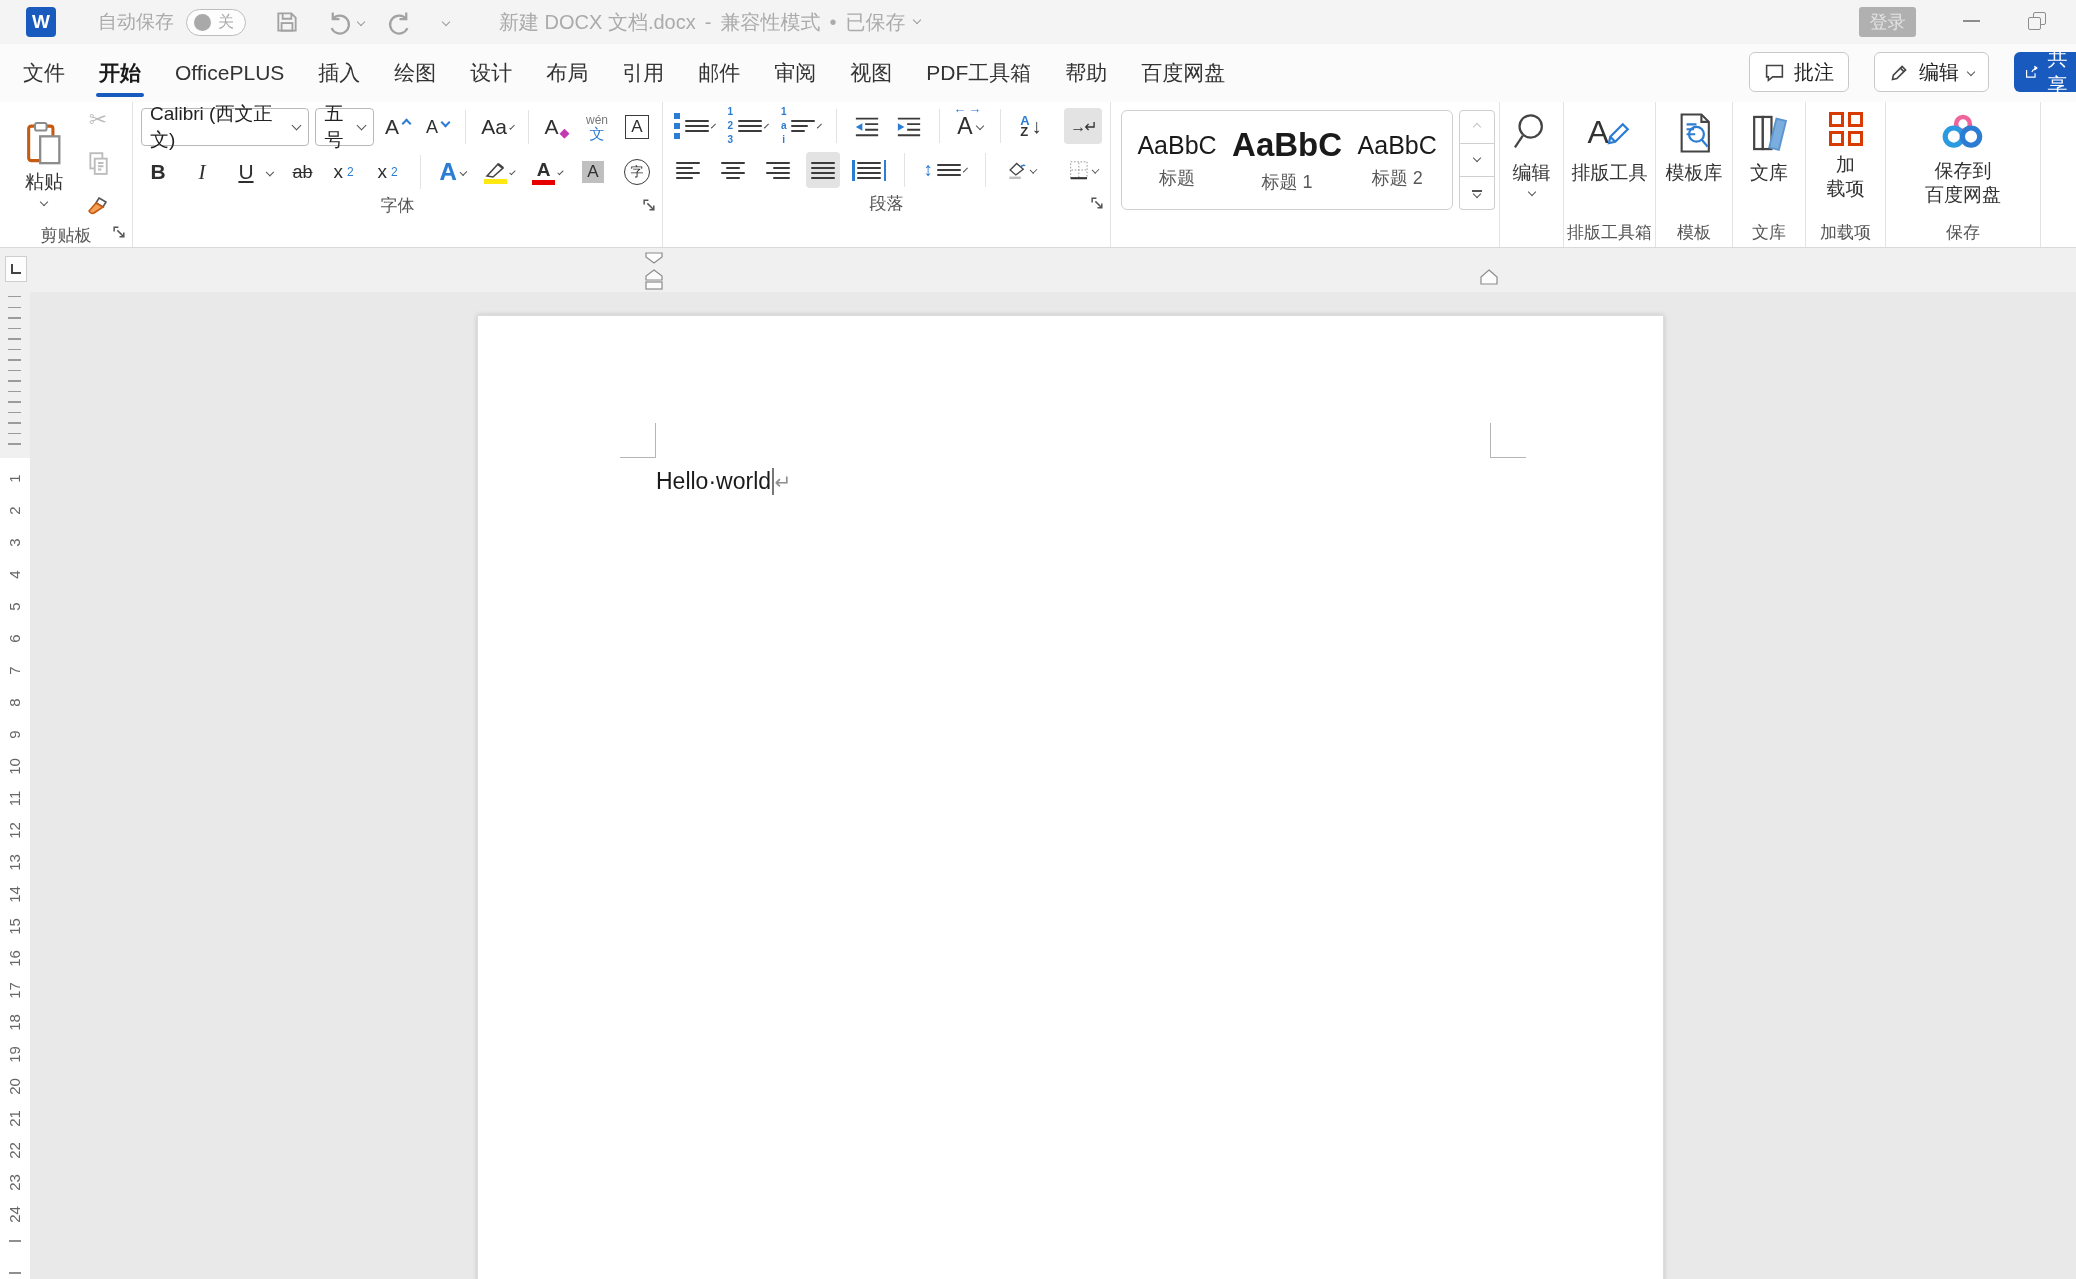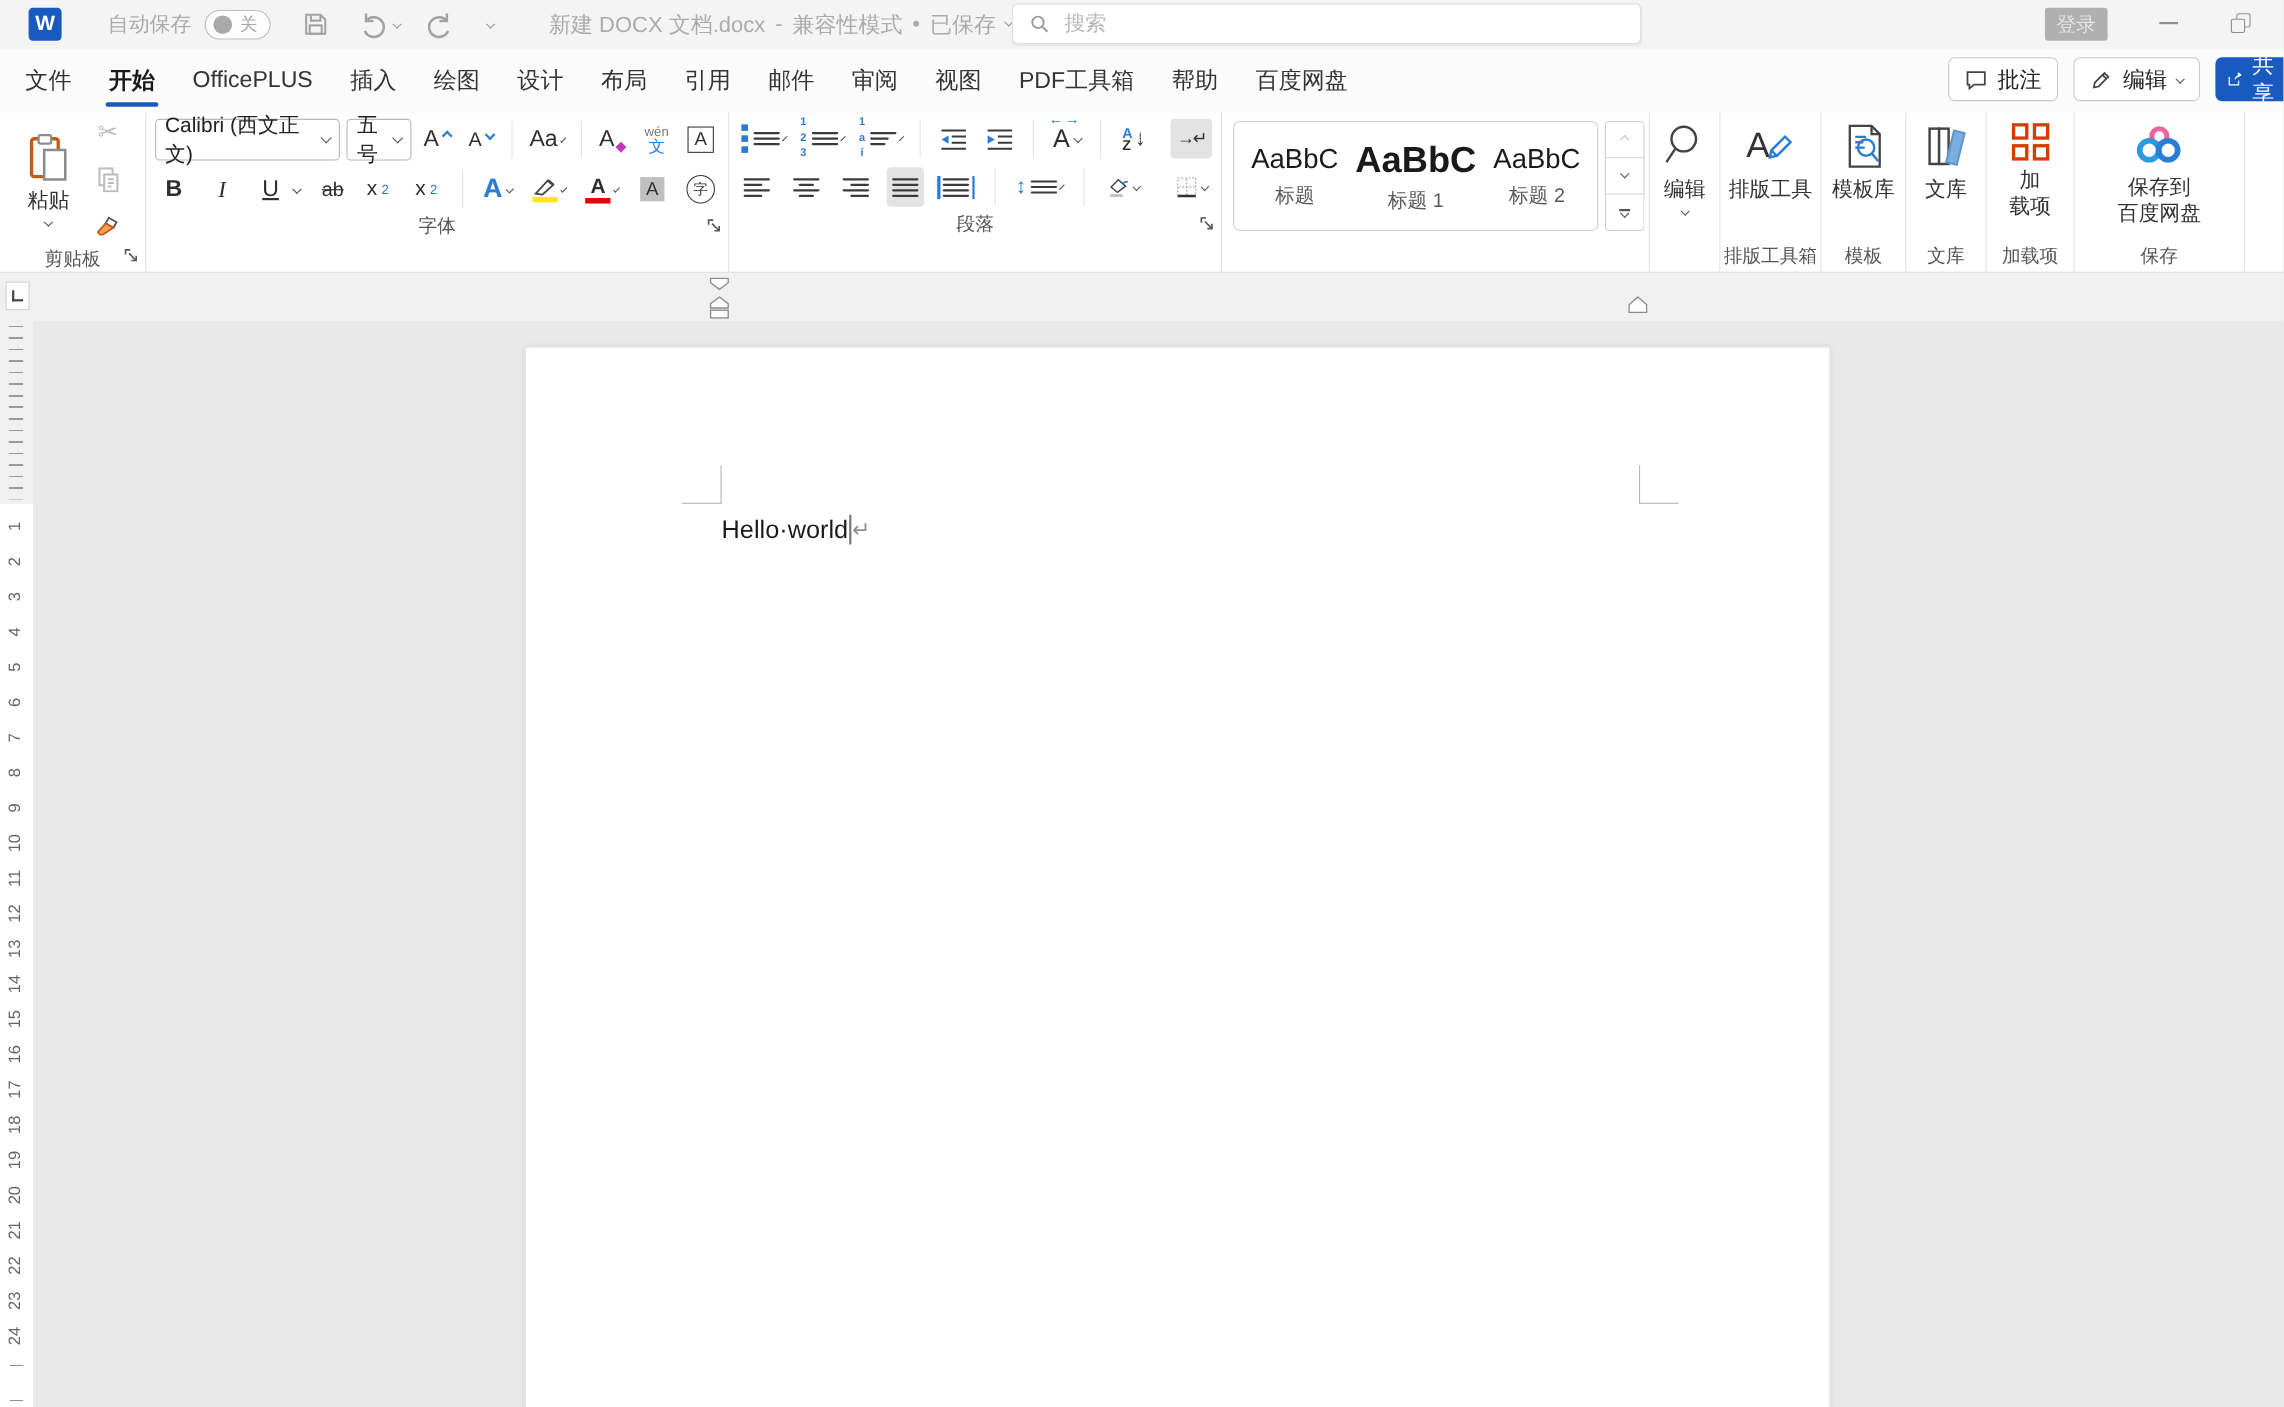--- a/index.html
+++ b/index.html
@@ -39,21 +39,21 @@
   .win-restore i.t { right:0; top:0; }
 
   
   .tabsrow { position:absolute; left:0; top:44px; width:100%; height:58px; background:#fbfbfb;
     display:flex; align-items:center; }
   .tabs { display:flex; align-items:stretch; height:100%; padding-left:6px; }
   .tab { position:relative; padding:0 17px; display:flex; align-items:center; font-size:21px; color:#333; cursor:default; }
   .tab.active { font-weight:bold; color:#1a1a1a; }
   .tab.active::after { content:""; position:absolute; left:14px; right:14px; bottom:5px; height:4px;
     border-radius:2px; background:#185abd; }
-  .tab-actions { position:absolute; right:0; top:8px; height:40px; display:flex; gap:14px; }
+  .tab-actions { position:absolute; right:0; top:8px; height:40px; display:flex; gap:25px; }
   .pillbtn { height:40px; border:1px solid #c9c9c9; border-radius:6px; background:#fff;
     display:flex; align-items:center; gap:9px; padding:0 14px; font-size:20px; color:#222; }
   .sharebtn { width:62px; border:none; background:#185abd; color:#fff; border-radius:6px 0 0 6px;
     overflow:hidden; padding:0 0 0 10px; gap:8px; }
 
   
   .ribbon { position:absolute; left:0; top:102px; width:100%; height:146px; background:#fff;
     border-bottom:1px solid #d9d9d9; display:flex; }
   .rgroup { position:relative; height:100%; border-right:1px solid #e3e3e3; display:flex; flex-direction:column; }
   .rgroup:last-child { border-right:none; }
@@ -218,27 +218,20 @@
       <i class="chev tiny"></i>
     </span>
     <div class="doctitle">
       <span>新建 DOCX 文档.docx</span>
       <span>-</span>
       <span>兼容性模式</span>
       <span>•</span>
       <span>已保存</span>
       <i class="chev tiny" style="margin-top:-4px"></i>
     </div>
-    <div class="searchbox">
-      <svg width="22" height="22" viewBox="0 0 24 24" fill="none" stroke="#9b9b9b" stroke-width="2">
-        <circle cx="10" cy="10" r="6"></circle>
-          <path d="M15 15 l5 5"></path>
-      </svg>
-      <input type="text" placeholder="搜索" style="">
-    </div>
     <div class="login-btn">
         <span>登录</span>
       </div>
     <div class="win-min"></div>
     <div class="win-restore">
         <i class="t"></i>
         <i class="b"></i>
       </div>
   </div>
 

